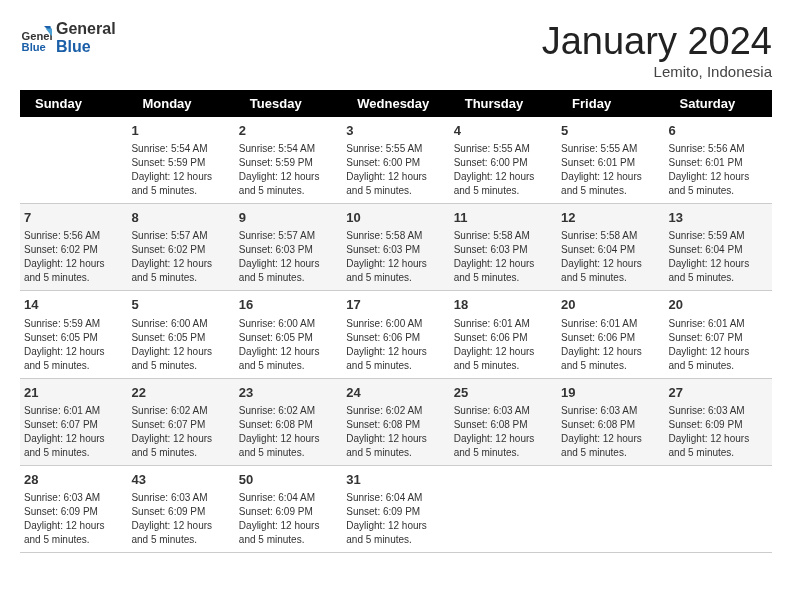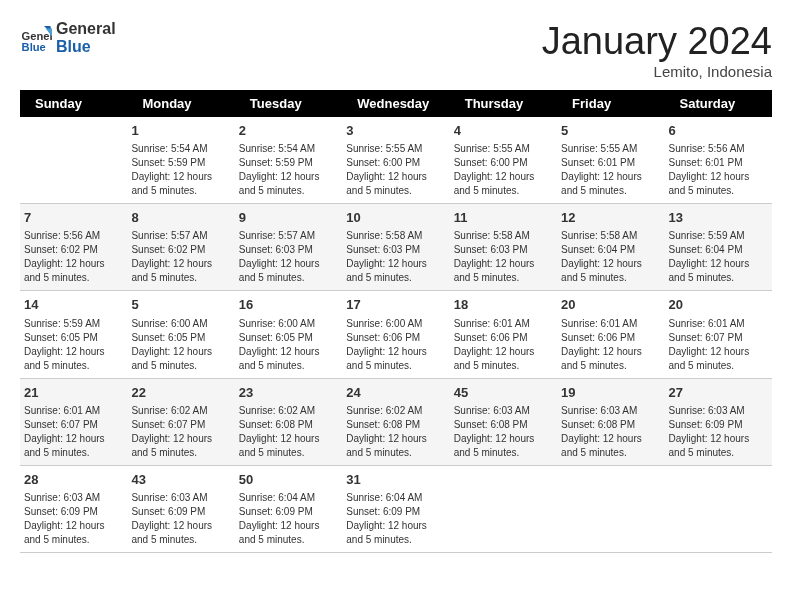--- a/index.html
+++ b/index.html
@@ -283,21 +283,21 @@
           <div class="day-info">and 5 minutes.</div>
         </td>
         <td>
           <span class="day-num">24</span>
           <div class="day-info">Sunrise: 6:02 AM</div>
           <div class="day-info">Sunset: 6:08 PM</div>
           <div class="day-info">Daylight: 12 hours</div>
           <div class="day-info">and 5 minutes.</div>
         </td>
         <td>
-          <span class="day-num">45</span>
+          <span class="day-num">25</span>
           <div class="day-info">Sunrise: 6:03 AM</div>
           <div class="day-info">Sunset: 6:08 PM</div>
           <div class="day-info">Daylight: 12 hours</div>
           <div class="day-info">and 5 minutes.</div>
         </td>
         <td>
           <span class="day-num">19</span>
           <div class="day-info">Sunrise: 6:03 AM</div>
           <div class="day-info">Sunset: 6:08 PM</div>
           <div class="day-info">Daylight: 12 hours</div>

